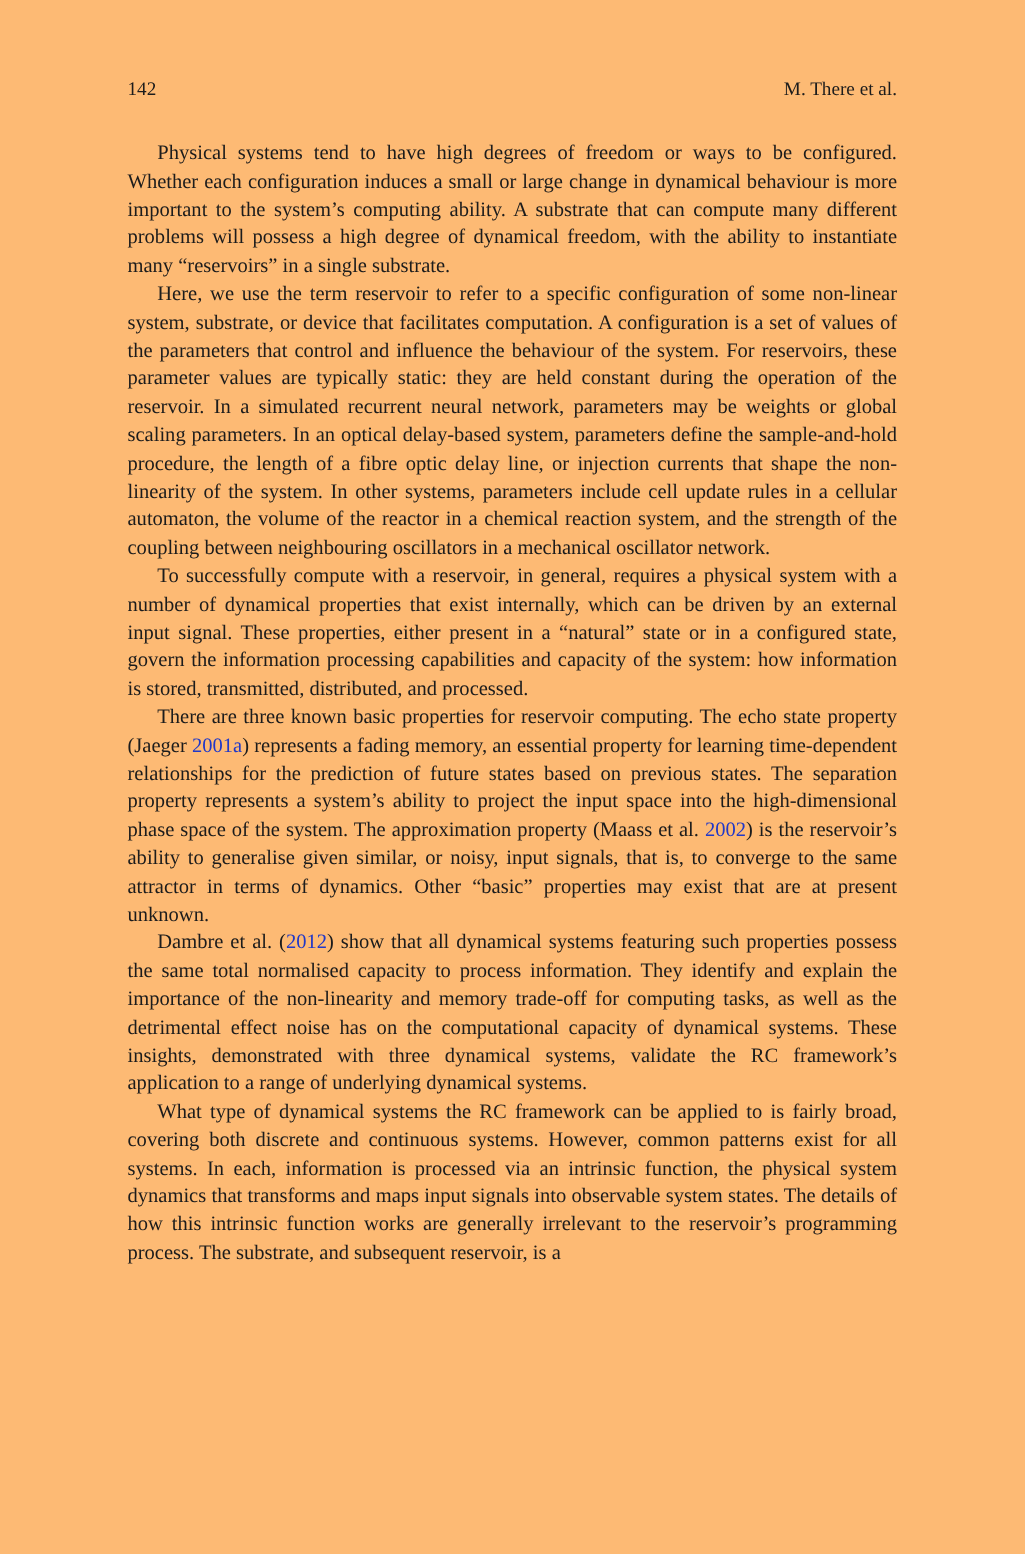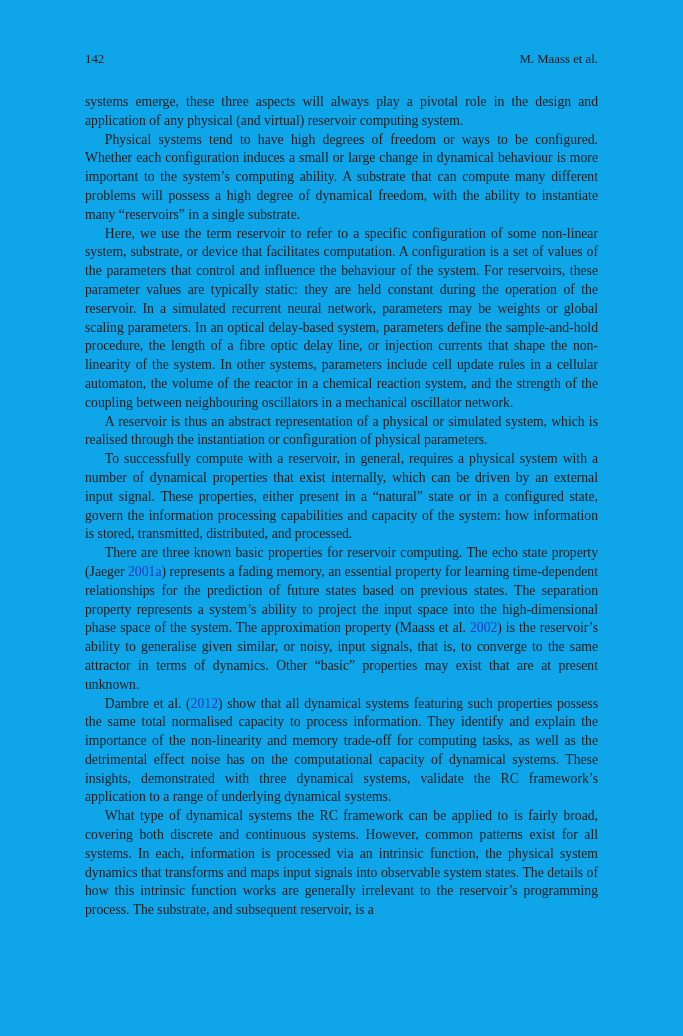--- a/index.html
+++ b/index.html
@@ -4,21 +4,21 @@
 <style>
   html, body {
     margin: 0;
     padding: 0;
     background: #ffffff;
   }
   .page {
     position: relative;
     width: 683px;
     height: 1036px;
-    background: #0ea5e9;
+    background: #fdba74;
     box-sizing: border-box;
     padding: 52px 85px 0 85px;
     font-family: "Liberation Serif", "DejaVu Serif", serif;
     color: #1c1c1c;
     overflow: hidden;
   }
   .page-header {
     display: flex;
     justify-content: space-between;
     align-items: baseline;
@@ -43,25 +43,23 @@
     text-decoration: none;
     cursor: pointer;
   }
 </style>
 </head>
 <body>
 
 <div class="page">
   <header class="page-header">
     <span>142</span>
-    <span>M. Maass et al.</span>
+    <span>M. There et al.</span>
   </header>
   <main class="page-body" id="paragraphs">
-      <p class="para"><span class="">systems emerge, these three aspects will always play a pivotal role in the design and application of any physical (and virtual) reservoir computing system.</span></p>
       <p class="para indent"><span class="">Physical systems tend to have high degrees of freedom or ways to be configured. Whether each configuration induces a small or large change in dynamical behaviour is more important to the system’s computing ability. A substrate that can compute many different problems will possess a high degree of dynamical freedom, with the ability to instantiate many “reservoirs” in a single substrate.</span></p>
       <p class="para indent"><span class="">Here, we use the term </span><span class="italic">reservoir</span><span class=""> to refer to a specific configuration of some non-linear system, substrate, or device that facilitates computation. A configuration is a set of values of the parameters that control and influence the behaviour of the system. For reservoirs, these parameter values are typically static: they are held constant during the operation of the reservoir. In a simulated recurrent neural network, parameters may be weights or global scaling parameters. In an optical delay-based system, parameters define the sample-and-hold procedure, the length of a fibre optic delay line, or injection currents that shape the non-linearity of the system. In other systems, parameters include cell update rules in a cellular automaton, the volume of the reactor in a chemical reaction system, and the strength of the coupling between neighbouring oscillators in a mechanical oscillator network.</span></p>
-      <p class="para indent"><span class="">A reservoir is thus an abstract </span><span class="italic">representation</span><span class=""> of a physical or simulated system, which is realised through the instantiation or configuration of physical parameters.</span></p>
       <p class="para indent"><span class="">To successfully compute with a reservoir, in general, requires a physical system with a number of dynamical properties that exist internally, which can be driven by an external input signal. These properties, either present in a “natural” state or in a configured state, govern the information processing capabilities and capacity of the system: how information is stored, transmitted, distributed, and processed.</span></p>
       <p class="para indent"><span class="">There are three known basic properties for reservoir computing. The </span><span class="italic">echo state</span><span class=""> property (Jaeger </span><a class="cite-link" style="color: rgb(32, 56, 200);">2001a</a><span class="">) represents a fading memory, an essential property for learning time-dependent relationships for the prediction of future states based on previous states. The </span><span class="italic">separation</span><span class=""> property represents a system’s ability to project the input space into the high-dimensional phase space of the system. The </span><span class="italic">approximation</span><span class=""> property (Maass et al. </span><a class="cite-link" style="color: rgb(32, 56, 200);">2002</a><span class="">) is the reservoir’s ability to generalise given similar, or noisy, input signals, that is, to converge to the same attractor in terms of dynamics. Other “basic” properties may exist that are at present unknown.</span></p>
       <p class="para indent"><span class="">Dambre et al. (</span><a class="cite-link" style="color: rgb(32, 56, 200);">2012</a><span class="">) show that all dynamical systems featuring such properties possess the same total normalised capacity to process information. They identify and explain the importance of the non-linearity and memory trade-off for computing tasks, as well as the detrimental effect noise has on the computational capacity of dynamical systems. These insights, demonstrated with three dynamical systems, validate the RC framework’s application to a range of underlying dynamical systems.</span></p>
       <p class="para indent"><span class="">What type of dynamical systems the RC framework can be applied to is fairly broad, covering both discrete and continuous systems. However, common patterns exist for all systems. In each, information is processed via an </span><span class="italic">intrinsic</span><span class=""> function, the physical system dynamics that transforms and maps input signals into observable system states. The details of how this intrinsic function works are generally irrelevant to the reservoir’s programming process. The substrate, and subsequent reservoir, is a</span></p>
     </main>
 </div>
 
 </body></html>

